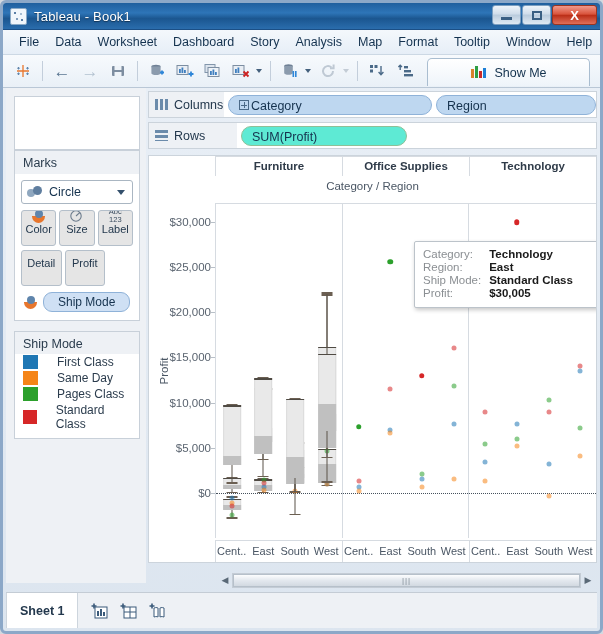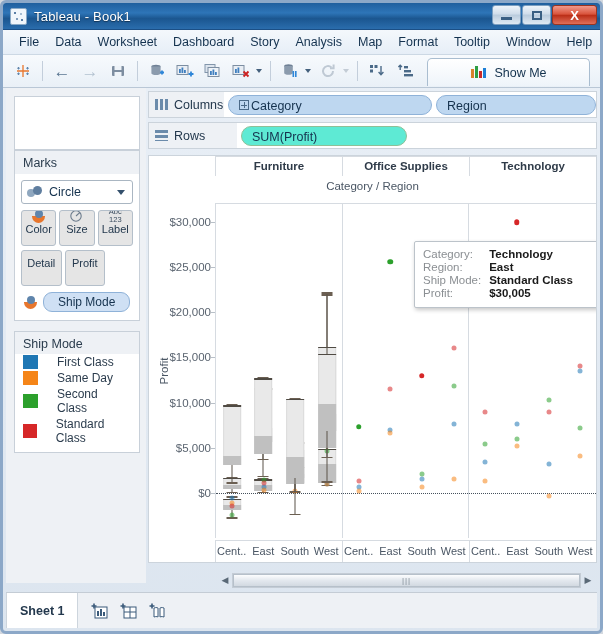--- a/index.html
+++ b/index.html
@@ -419,21 +419,21 @@
         <div class="lg-item">
           <span class="sw" style="background:#1f77b4"></span>
           <span>First Class</span>
         </div>
         <div class="lg-item">
           <span class="sw" style="background:#f58518"></span>
           <span>Same Day</span>
         </div>
         <div class="lg-item">
           <span class="sw" style="background:#2ca02c"></span>
-          <span>Second Class</span>
+          <span>Pages Class</span>
         </div>
         <div class="lg-item">
           <span class="sw" style="background:#d62728"></span>
           <span>Standard Class</span>
         </div>
       </div>
     </div>
   </div>
 
   <div id="shelves">

